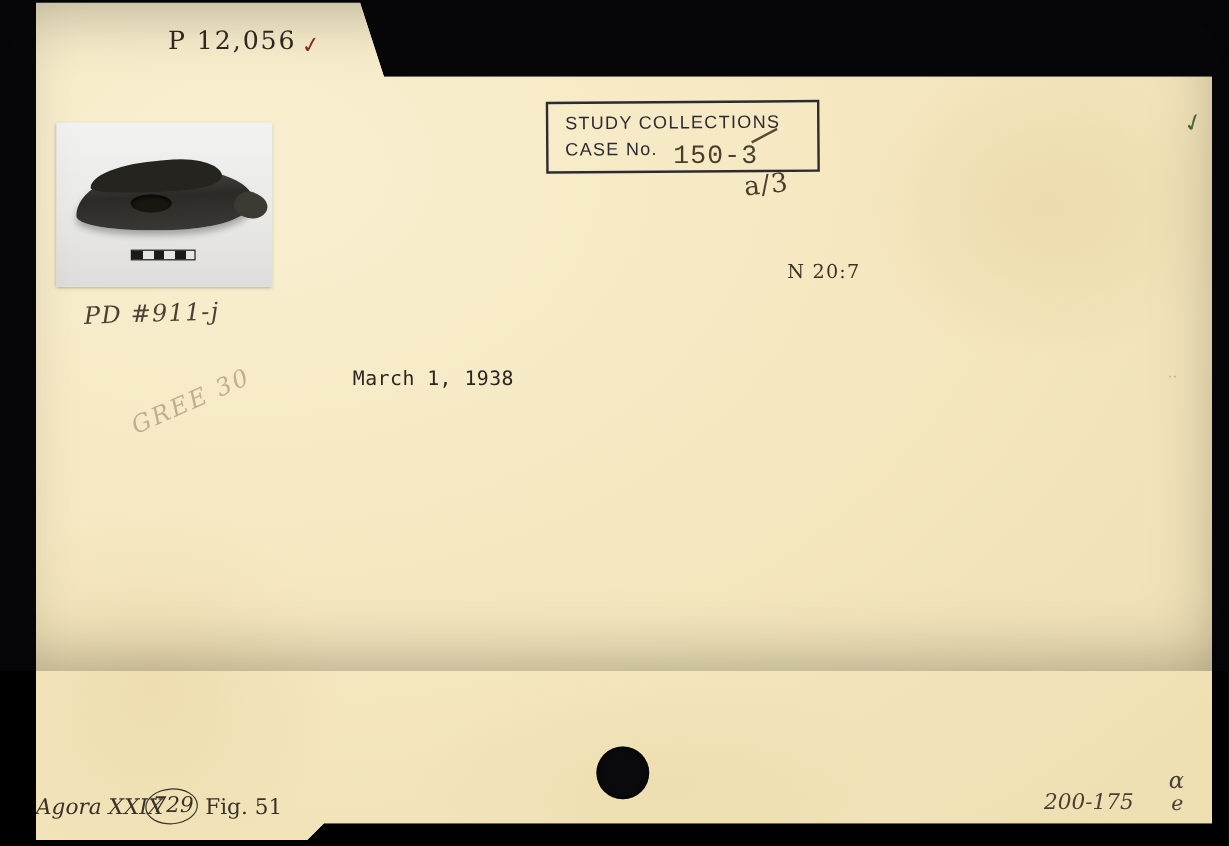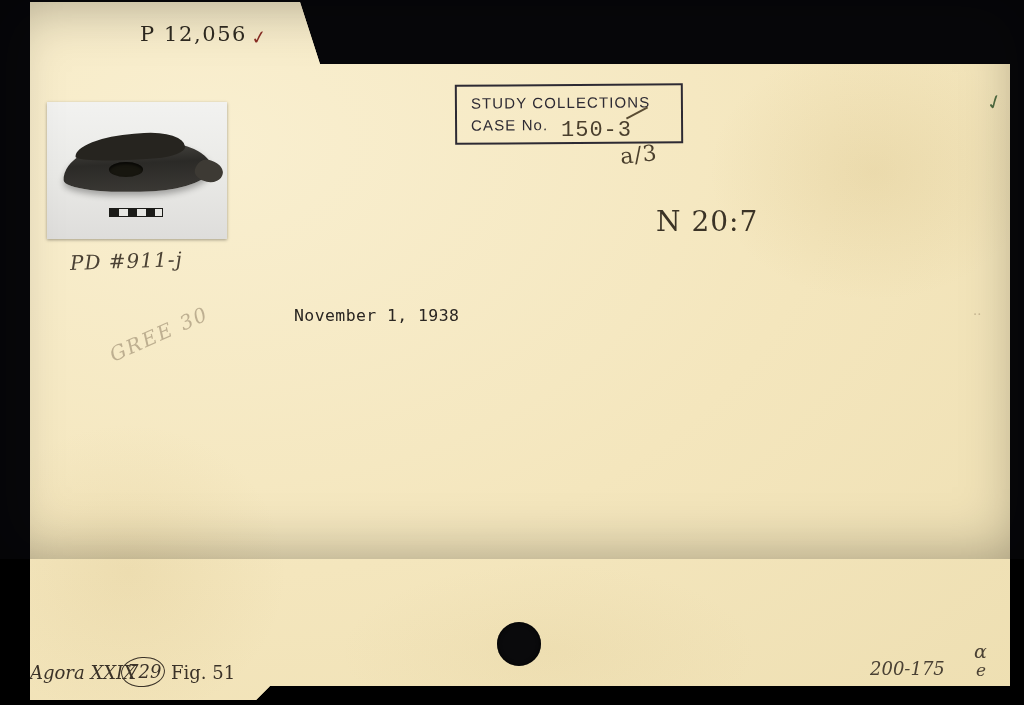--- a/index.html
+++ b/index.html
@@ -92,22 +92,22 @@
     letter-spacing: 2px;
   }
   #case-sub {
     left: 612px; top: 140px;
     font-size: 22px;
     color: #4a3f2d;
     transform: rotate(-6deg);
     letter-spacing: 1px;
   }
   #deposit-n {
-    left: 648px; top: 203px;
-    font-size: 28px;
+    left: 648px; top: 215px;
+    font-size: 16px;
     color: #3b3326;
     letter-spacing: 1px;
   }
   #green-check {
     left: 978px; top: 88px;
     font-size: 20px;
     color: #4f6b41;
     transform: rotate(-20deg);
   }
   #right-faint {
@@ -314,21 +314,21 @@
     <div id="stamp-case-num">150-3</div>
     <div id="stamp-strike"></div>
     <div class="hand" id="case-sub">a/3</div>
 
     <div class="hand" id="deposit-n">N 20:7</div>
     <div class="hand" id="green-check">✓</div>
     <div class="hand" id="right-faint">··</div>
 
     <div id="typed">
       <div class="para">
-        <span class="ln">November 1, 1938</span>
+        <span class="ln">March 1, 1938</span>
       </div>
       <div class="para">
         
       </div>
       
       
       
       
     </div>
 

